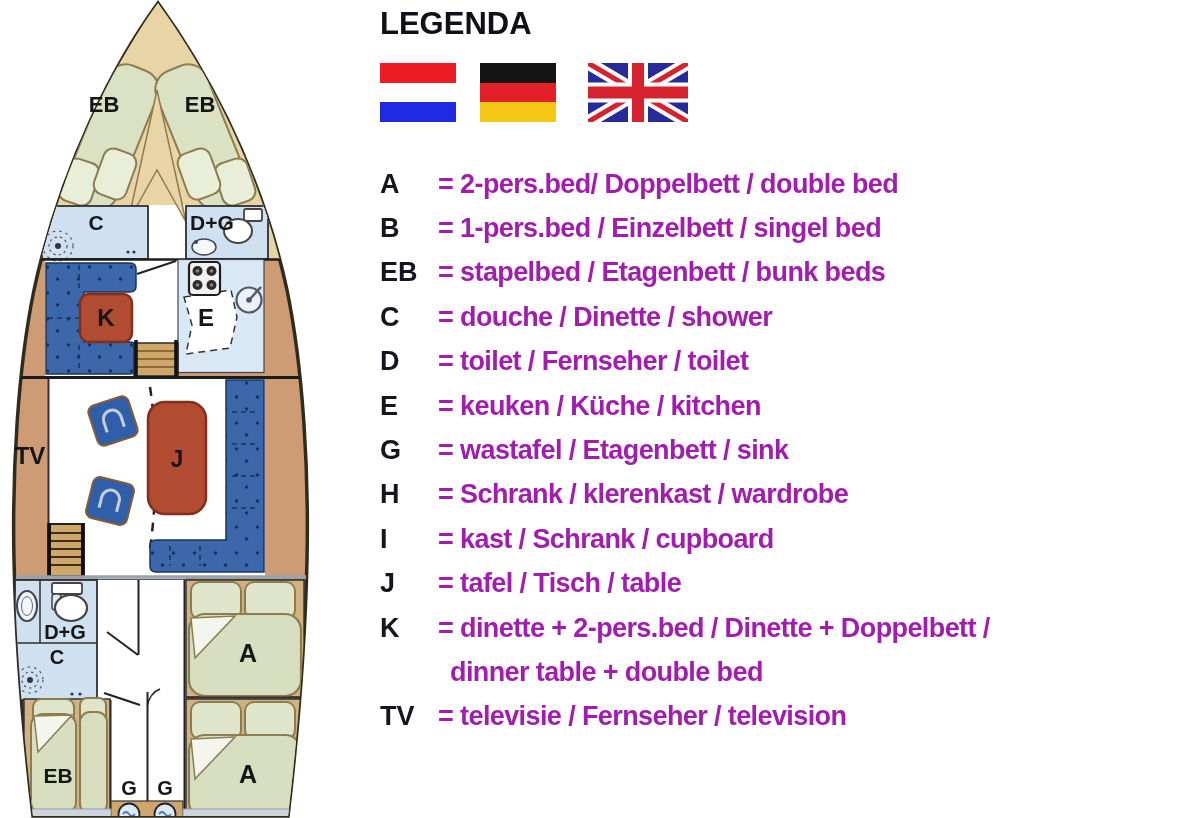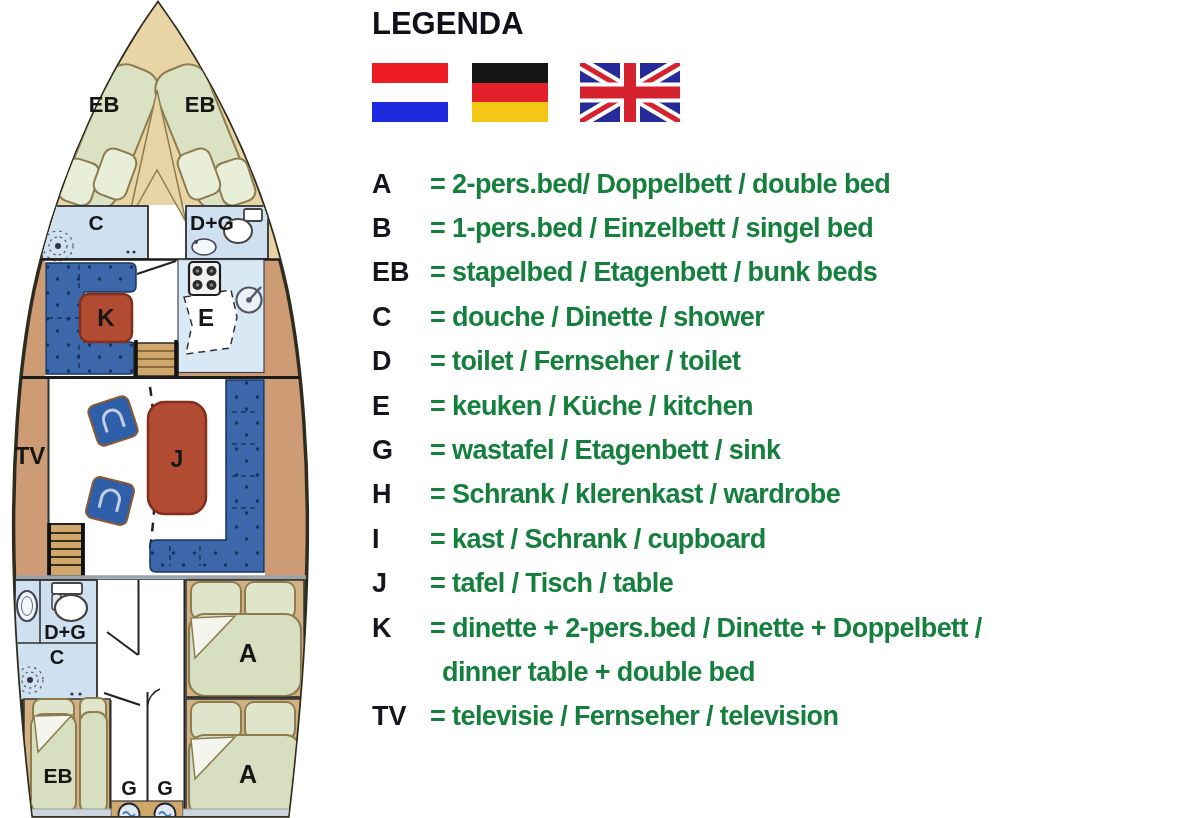--- a/index.html
+++ b/index.html
@@ -1,31 +1,31 @@
 <!DOCTYPE html>
 <html><head>
 <meta charset="utf-8">
 <style>
   html,body{margin:0;padding:0;background:#fff;}
   .page{position:relative;width:1188px;height:818px;background:#fff;overflow:hidden;
         font-family:"Liberation Sans",sans-serif;}
   
-  .legend{position:absolute;left:372px;top:0;width:800px;height:818px;}
+  .legend{position:absolute;left:380px;top:0;width:800px;height:818px;}
   .legend-title{position:absolute;left:0;top:6px;font-size:31px;font-weight:700;color:#101018;letter-spacing:0px;}
   .flags{position:absolute;left:0;top:63px;height:59px;width:320px;}
   .flag{position:absolute;top:0;height:59px;}
   .flag-nl{left:0;width:76px;display:flex;flex-direction:column;}
   .flag-nl .s{flex:1;}
   .flag-de{left:100px;width:76px;display:flex;flex-direction:column;}
   .flag-de .s{flex:1;}
   .flag-uk{left:208px;width:100px;}
   .entries{position:absolute;left:0;top:162px;width:800px;}
   .entry{display:flex;align-items:center;height:44.4px;}
   .code{width:58px;flex:0 0 58px;font-size:27px;font-weight:700;color:#15151d;}
-  .etext{font-size:27px;font-weight:700;color:#15803d;letter-spacing:-0.6px;white-space:nowrap;}
+  .etext{font-size:27px;font-weight:700;color:#a21caf;letter-spacing:-0.6px;white-space:nowrap;}
   .entry.cont .etext{margin-left:12px;}
   
   .plan{position:absolute;left:0;top:0;width:340px;height:818px;}
   .plan svg{display:block;}
   .plan text{font-family:"Liberation Sans",sans-serif;font-weight:700;fill:#161616;}
 </style>
 </head>
 <body>
 
 <div class="page">

